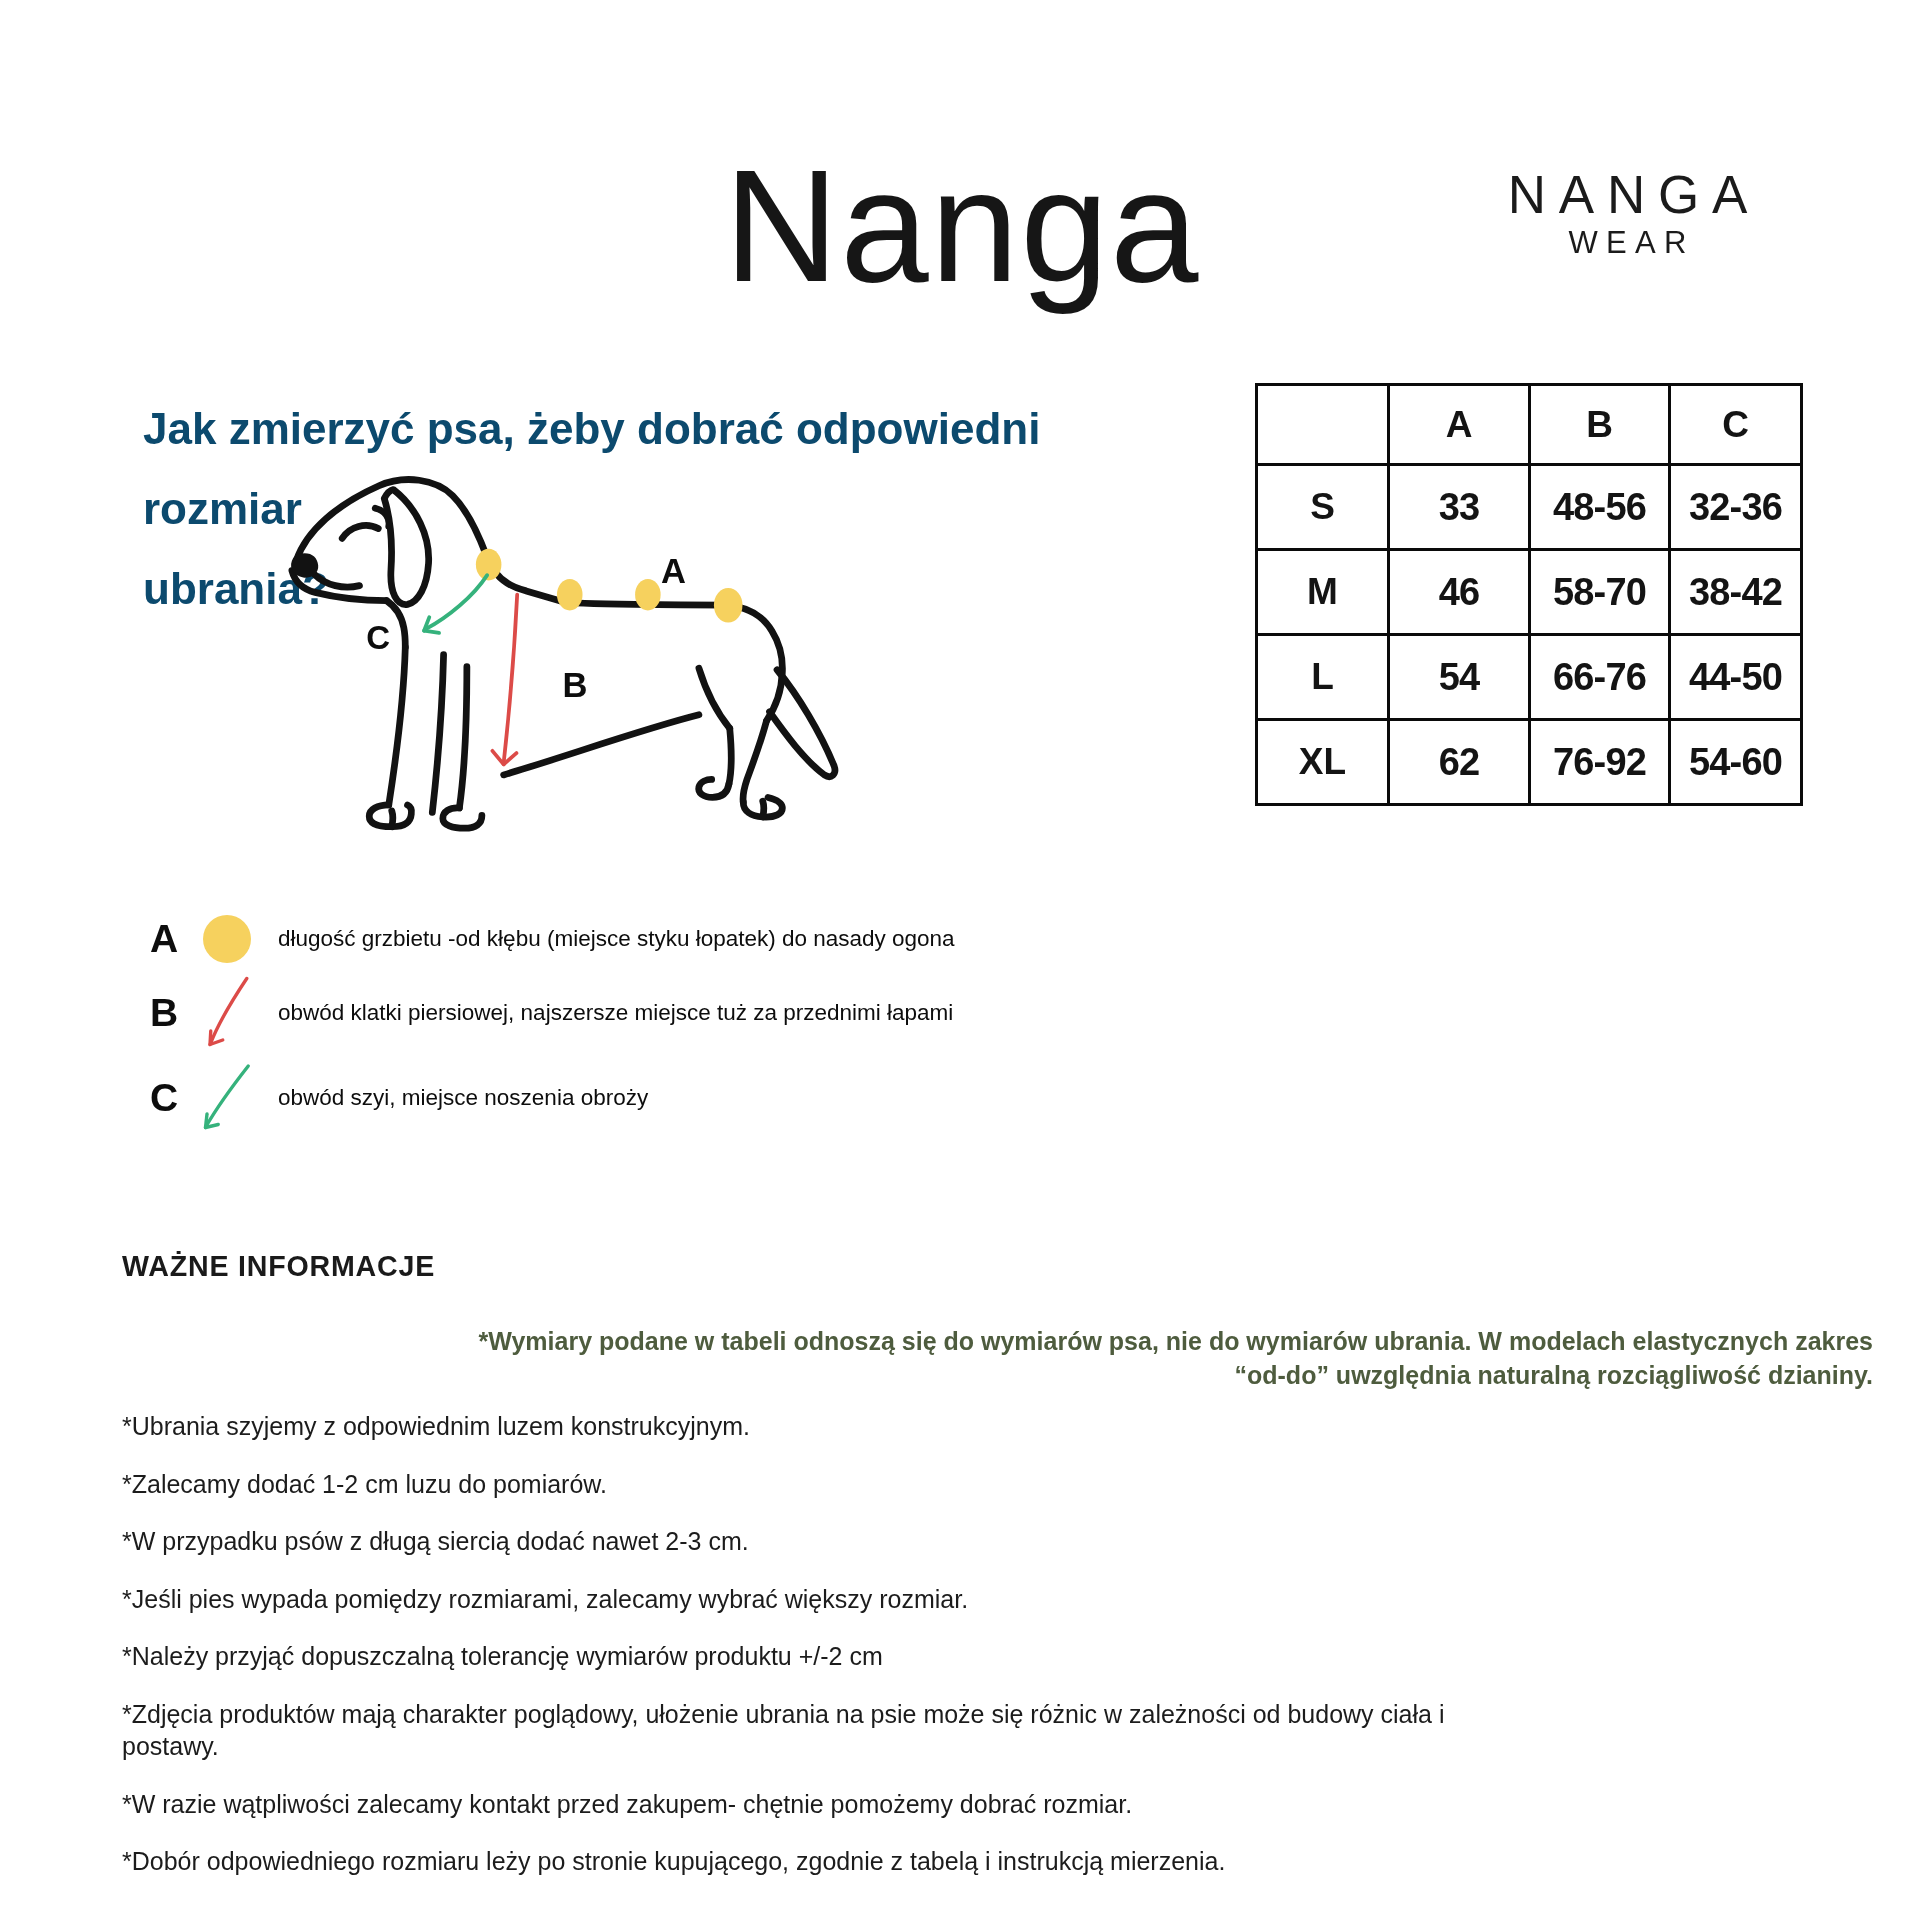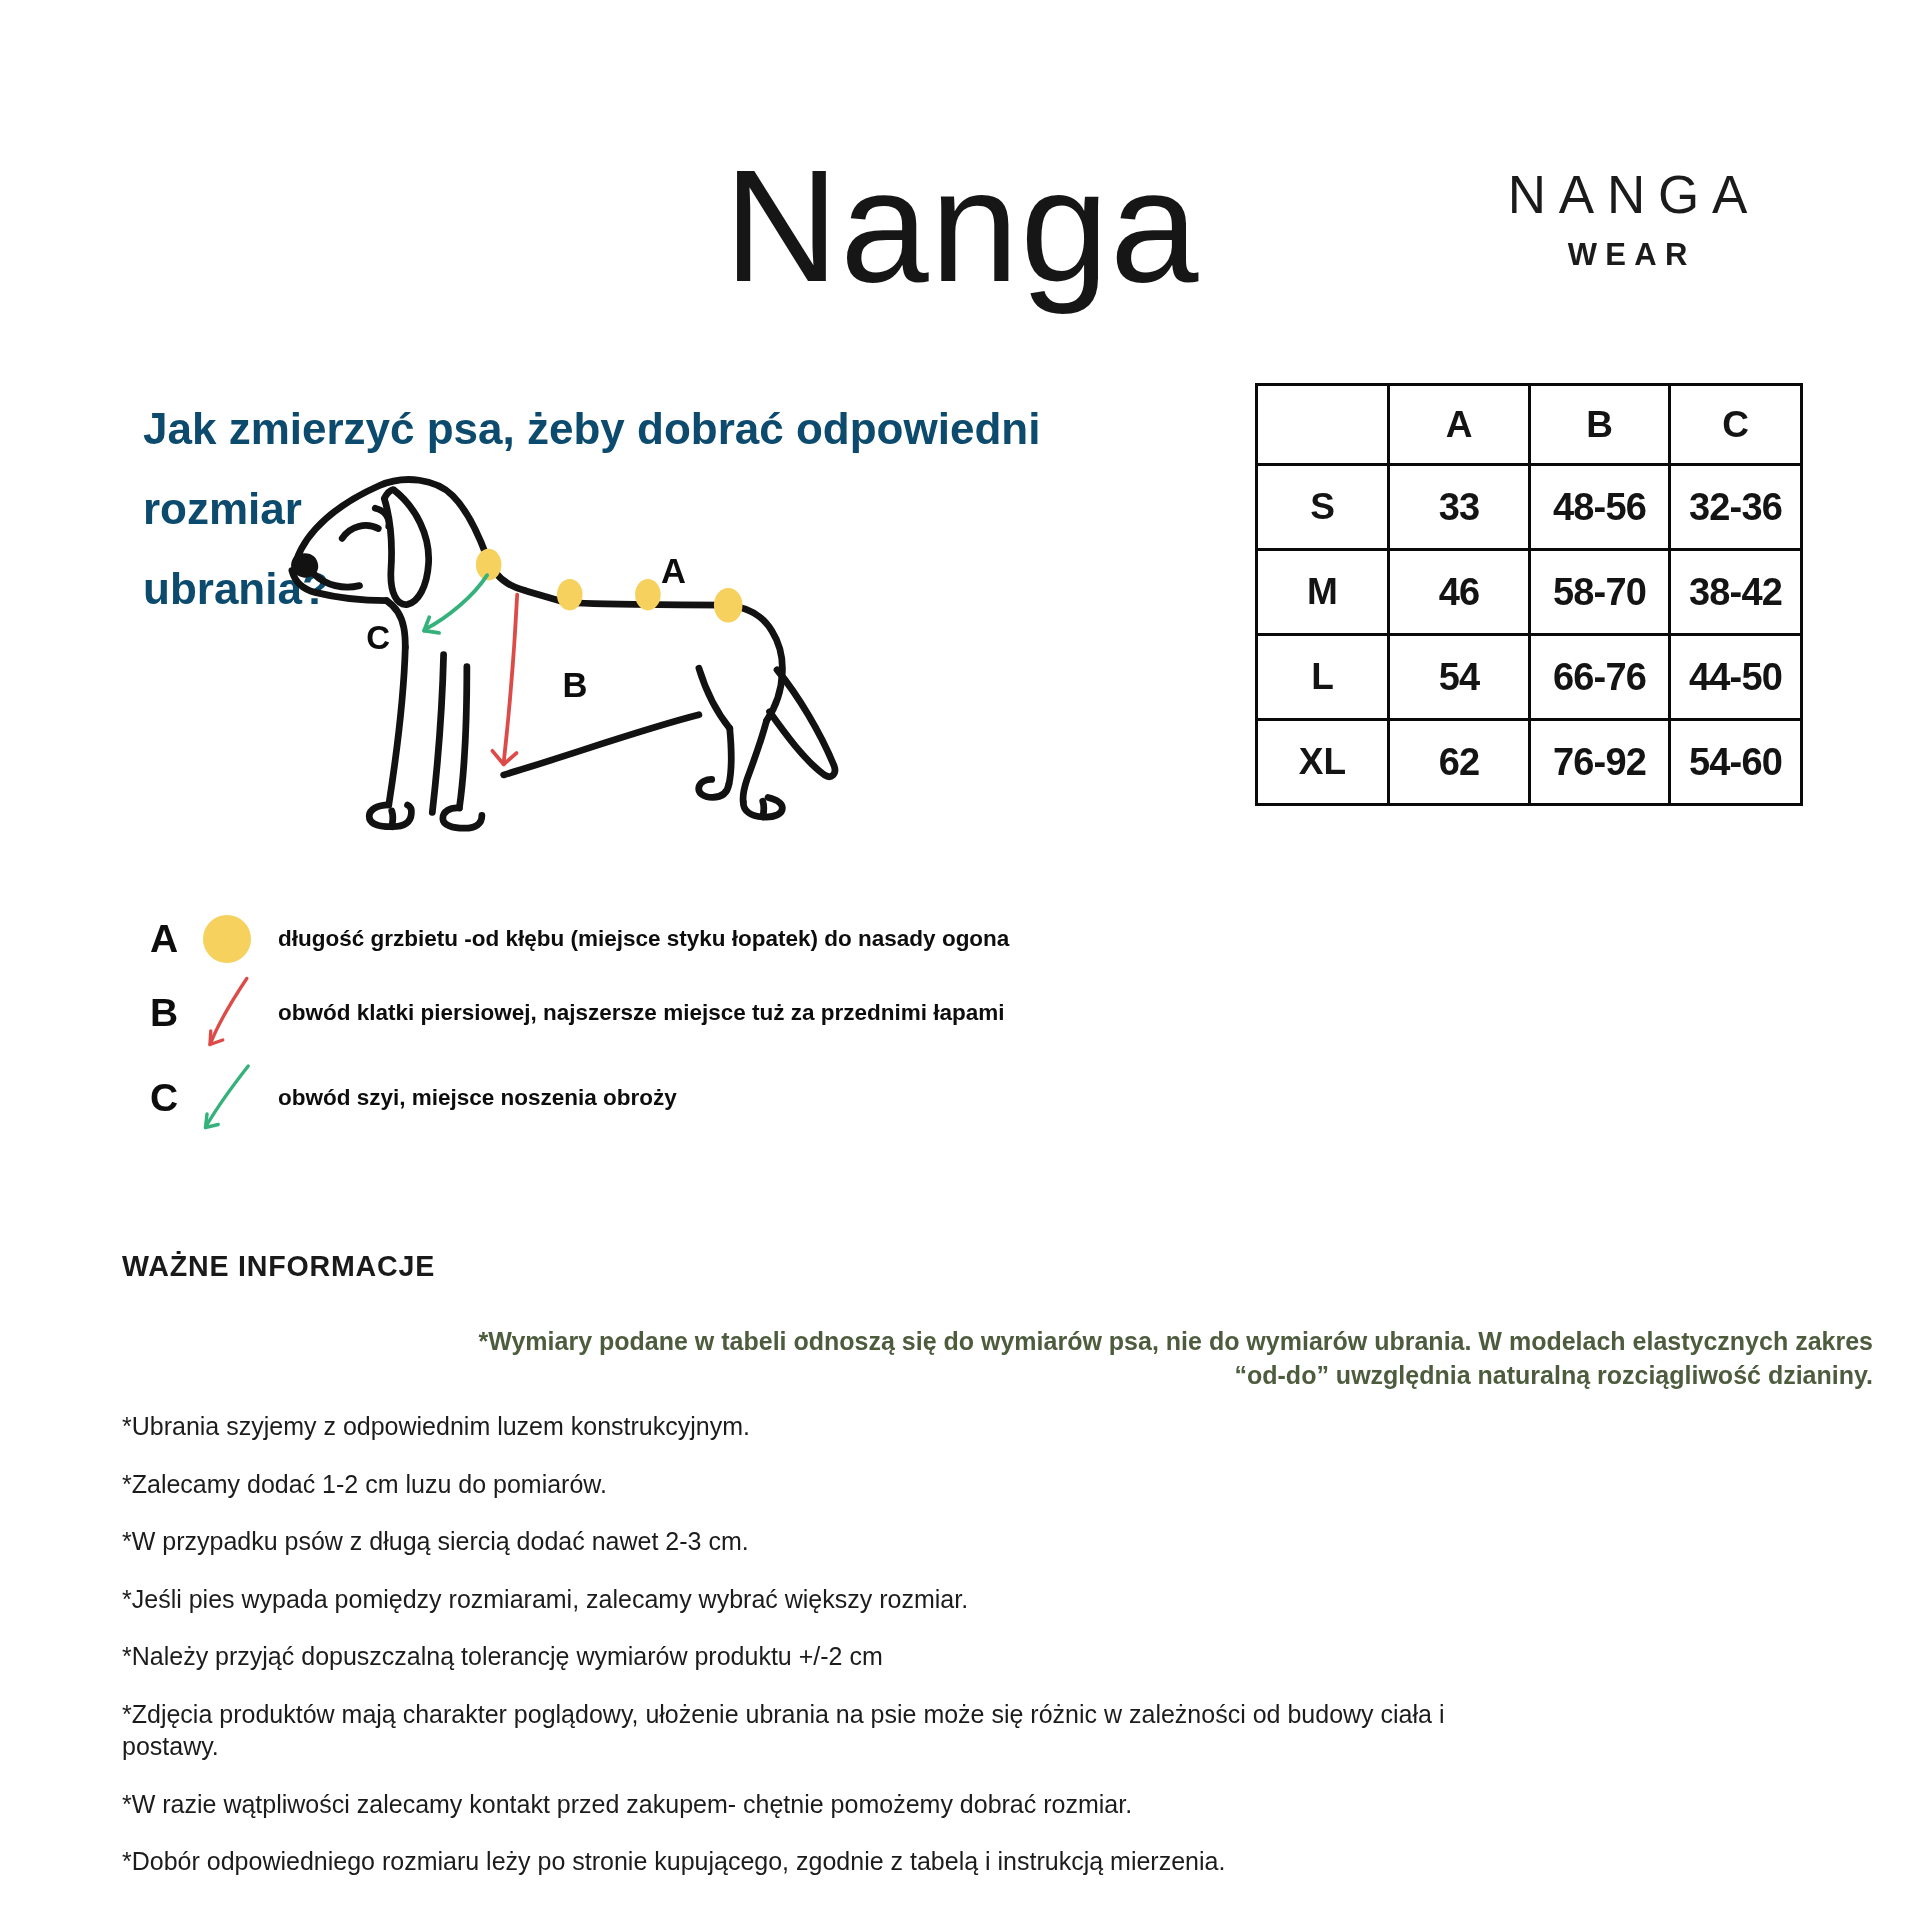--- a/index.html
+++ b/index.html
@@ -2,42 +2,42 @@
 <html style="font-size:12px"><head>
 <meta charset="utf-8">
 <style>
   html,body{margin:0;padding:0;background:#ffffff;}
   body{width:1924px;height:1924px;position:relative;font-family:"Liberation Sans","DejaVu Sans",sans-serif;color:#141414;overflow:hidden;}
   .abs{position:absolute;}
   
   #page-title{left:0;top:147px;width:1924px;text-align:center;font-size:159px;font-weight:300;letter-spacing:1.5px;color:#161616;line-height:1.0;}
   #brand-logo{left:1492px;top:164px;width:271px;text-align:center;color:#1b1b1b;}
   #brand-logo .l1{font-size:53px;font-weight:400;letter-spacing:12.8px;text-indent:12.8px;}
-  #brand-logo .l2{font-size:31px;font-weight:700;letter-spacing:8.3px;text-indent:8.3px;margin-top:12px;}
+  #brand-logo .l2{font-size:31px;font-weight:400;letter-spacing:8.3px;text-indent:8.3px;}
   
   #measure-heading{left:143px;top:389px;width:924px;text-align:left;font-weight:700;font-size:44px;line-height:80px;color:#0c4a6e;}
   
   #dog-diagram{left:239px;top:476px;}
   
   #size-table{left:1255px;top:383px;border-collapse:collapse;table-layout:fixed;}
   #size-table td,#size-table th{border:3px solid #0a0a0a;text-align:center;vertical-align:middle;background:#fff;padding:0;}
   #size-table .c0{width:129px;}
   #size-table .c1{width:138px;}
   #size-table .c2{width:137px;}
   #size-table .c3{width:129px;}
   #size-table tr{height:85px;}
   #size-table tr.hdr{height:80px;}
   #size-table .head{font-size:37px;font-weight:700;}
   #size-table .lbl{font-size:37px;font-weight:700;}
   #size-table .val{font-size:38px;font-weight:700;letter-spacing:-0.8px;}
   
   .legend-row{position:absolute;left:150px;display:flex;align-items:center;}
   .legend-letter{width:47px;font-size:39px;font-weight:700;color:#0d0d0d;}
   .legend-marker{width:81px;display:flex;align-items:center;justify-content:flex-start;}
-  .legend-text{font-size:22.5px;font-weight:700;color:#0d0d0d;white-space:nowrap;}
+  .legend-text{font-size:22.5px;font-weight:400;color:#0d0d0d;white-space:nowrap;}
   #legend-a{top:912px;height:54px;}
   #legend-b{top:974px;height:78px;}
   #legend-c{top:1063px;height:69px;}
   .dot-swatch{width:48px;height:48px;border-radius:50%;margin-left:6px;}
   
   #info{left:122px;top:1250px;width:1751px;}
   #info-heading{font-size:28.6px;font-weight:700;letter-spacing:0.8px;color:#1a1a1a;margin:0 0 41px 0;}
   .hl-line{font-size:25px;font-weight:700;line-height:34px;white-space:nowrap;}
   #highlight{margin:0 0 18px 0;text-align:right;}
   .note{margin:0 0 25.6px 0;}

